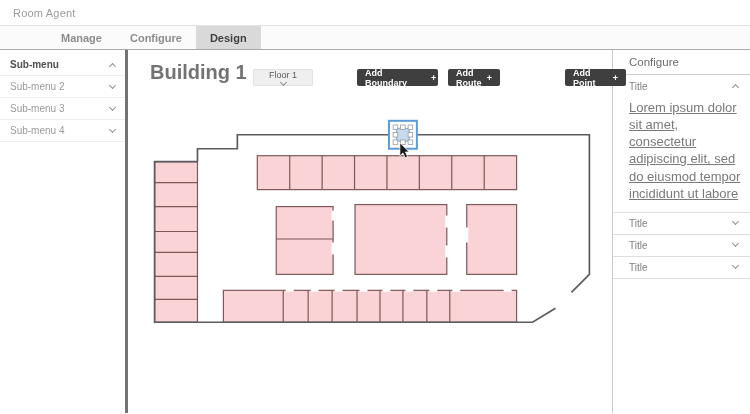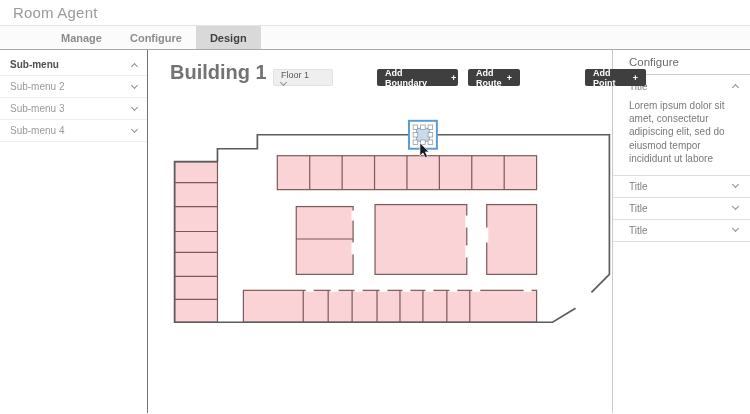--- a/index.html
+++ b/index.html
@@ -6,54 +6,54 @@
   html,body { width:750px; height:414px; overflow:hidden; }
   body {
     font-family: "Liberation Sans", sans-serif;
     background:#fff; position:relative; color:#444;
   }
   
   .app-header{
     height:26px; background:#fff; border-bottom:1px solid #e3e3e3;
     display:flex; align-items:center; padding-left:13px;
   }
-  .app-title{ font-size:15px; color:#9a9a9a; letter-spacing:.2px; }
+  .app-title{ font-size:11px; color:#9a9a9a; letter-spacing:.2px; }
   
   .tabbar{
     height:24px; background:#fbfbfb; border-bottom:1px solid #a8a8a8;
     display:flex; align-items:stretch;padding-left:47px;
   }
   .tab{
     display:flex; align-items:center; padding:0 14px;
     font-size:11px; font-weight:700; color:#8c8c8c; cursor:default;
   }
   .tab.active{ background:var(--active-tab-bg,#d9d9d9); color:#3f3f3f; }
   
   .content{ display:flex; height:363px; }
-  .sidebar{ width:148px; border-right:1px solid #737373; padding-top:4px; background:#fff; }
+  .sidebar{ width:128px; border-right:3px solid #737373; padding-top:4px; background:#fff; }
   .side-item{
     height:22px; display:flex; align-items:center; justify-content:space-between;
     padding:0 10px 0 10px; font-size:10px; color:#9a9a9a;
     border-bottom:1px solid #efefef;
   }
   .side-item.first{ color:#4f4f4f; font-weight:700; }
   .chev{ display:inline-block; width:5px; height:5px;
     border-right:1.2px solid #909090; border-bottom:1.2px solid #909090; }
   .chev.down{ transform:rotate(45deg); margin-top:-3px; }
   .chev.up{ transform:rotate(-135deg); margin-top:3px; }
   
   .main{ flex:1; position:relative; background:#fff; }
   .building-title{
     position:absolute; left:22px; top:11px;
     font-size:20px; font-weight:700; color:#737373;
   }
   .floor-dd{
     position:absolute; left:125px; top:19px; width:60px; height:17px;
     background:#efefef; border:1px solid #e2e2e2; border-radius:2px;
-    display:flex; justify-content:space-between;
+    display:flex; align-items:center; justify-content:space-between;
     padding:0 7px; font-size:9px; color:#5a5a5a; cursor:default;flex-direction:column;
   }
   .tool-btn{
     position:absolute; top:19px; height:17px;
     background:var(--button-bg,#3f3f3f); color:#fff; border-radius:2px;
     display:flex; align-items:center; justify-content:space-between;
     padding:0 8px; font-size:9px; font-weight:700; cursor:default;
   }
   .btn-boundary{ left:229px; width:81px;gap:24px; }
   .btn-route{ left:320px; width:52px; }
@@ -72,21 +72,21 @@
   .rpanel{ width:138px; border-left:1px solid #c9c9c9; background:#fff; }
   .rpanel-header{
     height:25px; display:flex; align-items:center; padding:0 16px;
     border-bottom:1px solid #cfcfcf; font-size:11.5px; color:#6b6b6b;
   }
   .acc-row{
     height:22px; display:flex; align-items:center; justify-content:space-between;
     padding:0 12px 0 16px; font-size:10px; color:#7f7f7f;
   }
   .acc-body{
-    padding:2px 8px 10px 16px; font-size:10px; line-height:1.32; color:#7a7a7a;
+    padding:2px 8px 10px 16px; font-size:13px; line-height:1.32; color:#7a7a7a;text-decoration:underline;
   }
   .acc-sec{ border-bottom:1px solid #dedede; }
 </style>
 </head>
 <body>
 
 <div class="app-header">
   <span class="app-title">Room Agent</span>
 </div>
 

